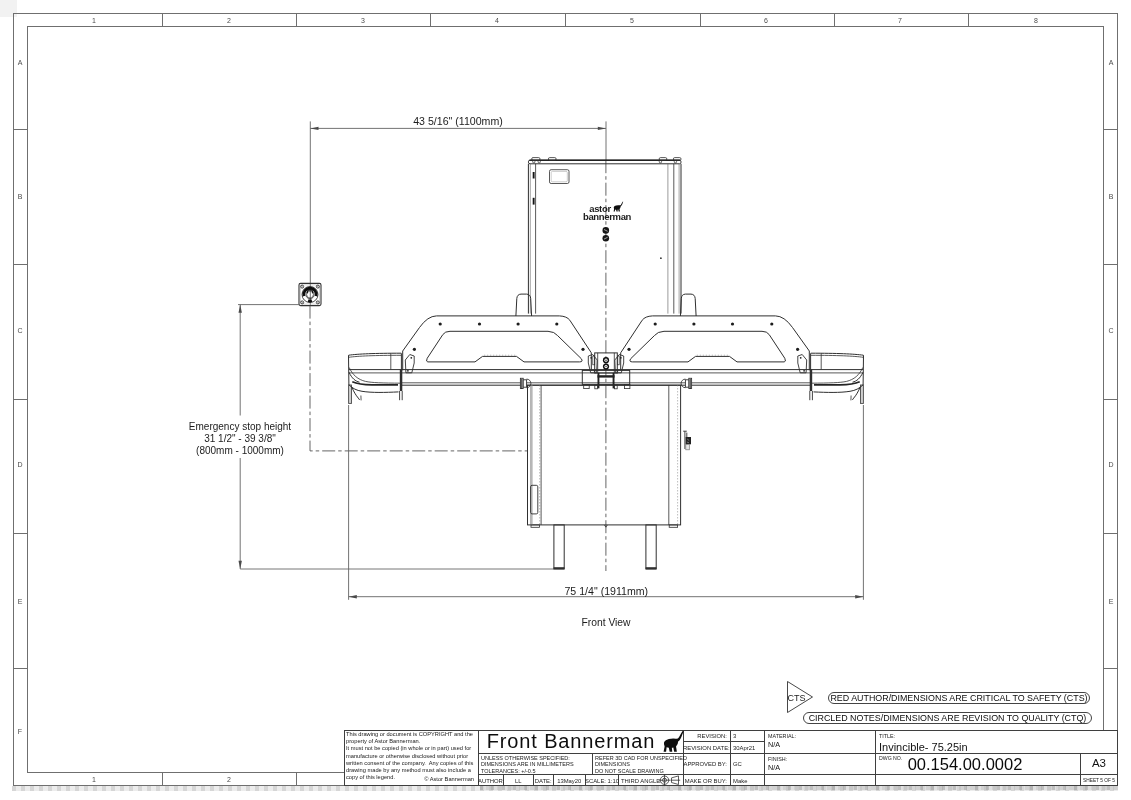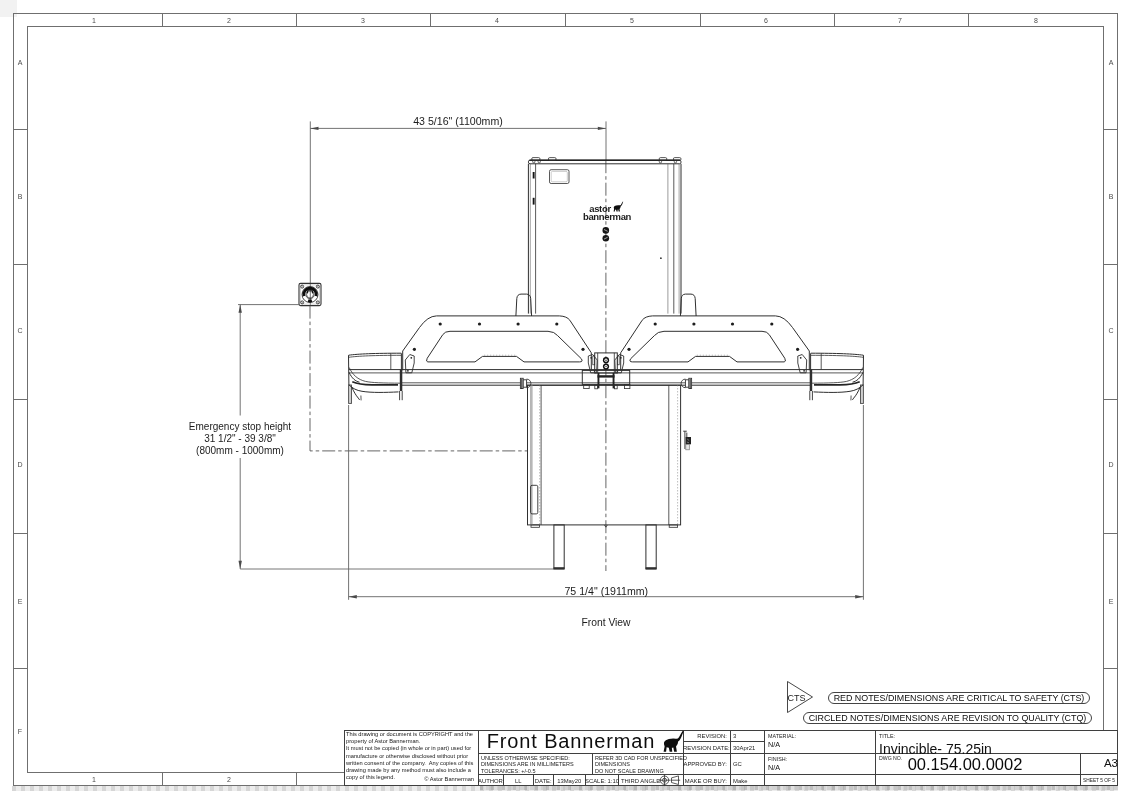--- a/index.html
+++ b/index.html
@@ -108,35 +108,35 @@
 <div class="abs lbl" style="left:683px;top:777.5px;width:44px;text-align:right;">MAKE OR BUY:</div>
 <div class="abs lbl" style="left:733px;top:777.5px;">Make</div>
 
 <div class="abs" style="left:768px;top:733px;font-size:5.4px;color:#222;">MATERIAL:</div>
 <div class="abs" style="left:768px;top:740px;font-size:7.2px;color:#111;">N/A</div>
 
 <div class="abs" style="left:768px;top:755.5px;font-size:5.4px;color:#222;">FINISH:</div>
 <div class="abs" style="left:768px;top:762.5px;font-size:7.2px;color:#111;">N/A</div>
 
 <div class="abs" style="left:879px;top:733px;font-size:5.4px;color:#222;">TITLE:</div>
-<div class="abs" style="left:879px;top:741px;font-size:14px;color:#111;">Invincible- 75.25in</div>
+<div class="abs" style="left:879px;top:741px;font-size:11px;color:#111;">Invincible- 75.25in</div>
 
 <div class="abs" style="left:879px;top:755px;font-size:5.2px;color:#222;">DWG NO.</div>
 <div class="abs" style="left:862px;top:754.5px;width:206px;text-align:center;font-size:16.5px;color:#0a0a0a;">00.154.00.0002</div>
 
-<div class="abs" style="left:1080px;top:757px;width:38px;text-align:right;font-size:11.5px;color:#111;">A3</div>
+<div class="abs" style="left:1080px;top:757px;width:38px;text-align:center;font-size:11.5px;color:#111;">A3</div>
 
 <div class="abs" style="left:1080px;top:777.5px;width:38px;text-align:center;font-size:4.8px;color:#222;">SHEET 5 OF 5</div>
 
 <svg class="abs" style="left:784px;top:678px;" width="34" height="38" viewBox="0 0 34 38">
   <path d="M3.5,3.5 L28.5,19 L3.5,34.5 Z" fill="none" stroke="#333" stroke-width="0.9"></path>
   <text x="3.5" y="22.5" font-size="9" fill="#111">CTS</text>
 </svg>
 
-<div class="abs" style="left:828px;top:692.3px;width:262px;height:12px;border:1px solid #444;border-radius:6px;box-sizing:border-box;font-size:8.9px;line-height:11.5px;text-align:center;color:#0c0c0c;white-space:nowrap;">RED NOTES/DIMENSIONS ARE CRITICAL TO SAFETY (CTS)</div>
+<div class="abs" style="left:828px;top:692.3px;width:262px;height:12px;border:1px solid #444;border-radius:6px;box-sizing:border-box;font-size:8.9px;line-height:11.5px;text-align:center;color:#0c0c0c;white-space:nowrap;">RED AUTHOR/DIMENSIONS ARE CRITICAL TO SAFETY (CTS)</div>
 
 <div class="abs" style="left:803px;top:712.1px;width:289px;height:12px;border:1px solid #444;border-radius:6px;box-sizing:border-box;font-size:8.9px;line-height:11.5px;text-align:center;color:#0c0c0c;white-space:nowrap;">CIRCLED NOTES/DIMENSIONS ARE REVISION TO QUALITY (CTQ)</div>
 
 <svg class="abs" style="left:0;top:0;" width="1131" height="800" viewBox="0 0 1131 800">
 <defs>
 
 <g id="wing" stroke="#2f2f2f" stroke-width="1" fill="none">
   <path d="M402.7,370.3 L402.7,351 L419.5,327.5 Q427.7,316 436.5,315.9 L559.5,315.9 Q566.8,316.2 569.8,320.2 L591.3,352.8 L591.3,370.3"></path>
   <path d="M427.8,361.9 Q425.6,361.9 427.2,358.3 L442.8,334.6 Q445,331.3 450,331.3 L548,331.3 Q554.5,331.6 557.5,335.5 L581.2,358.6 Q583.6,361.9 579.6,361.9 L524,361.9 L516.5,356.4 L482.5,356.4 L475,361.9 Z"></path>
   <path d="M484,355.2 L516,355.2" stroke-dasharray="1.2 1.8" stroke-width="0.55" stroke="#8a8a8a"></path>

